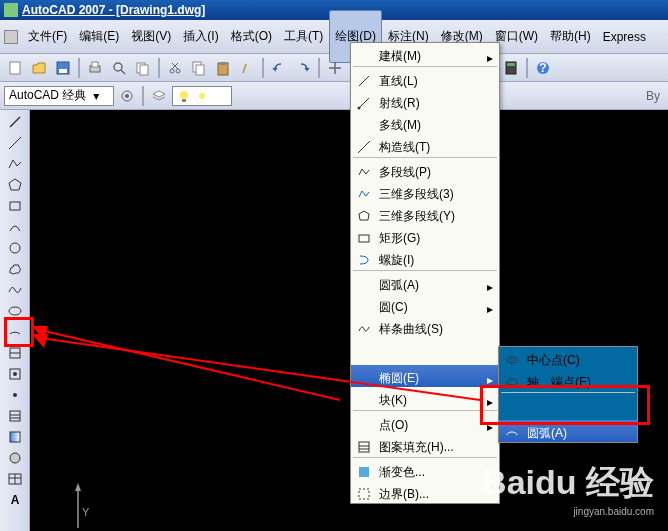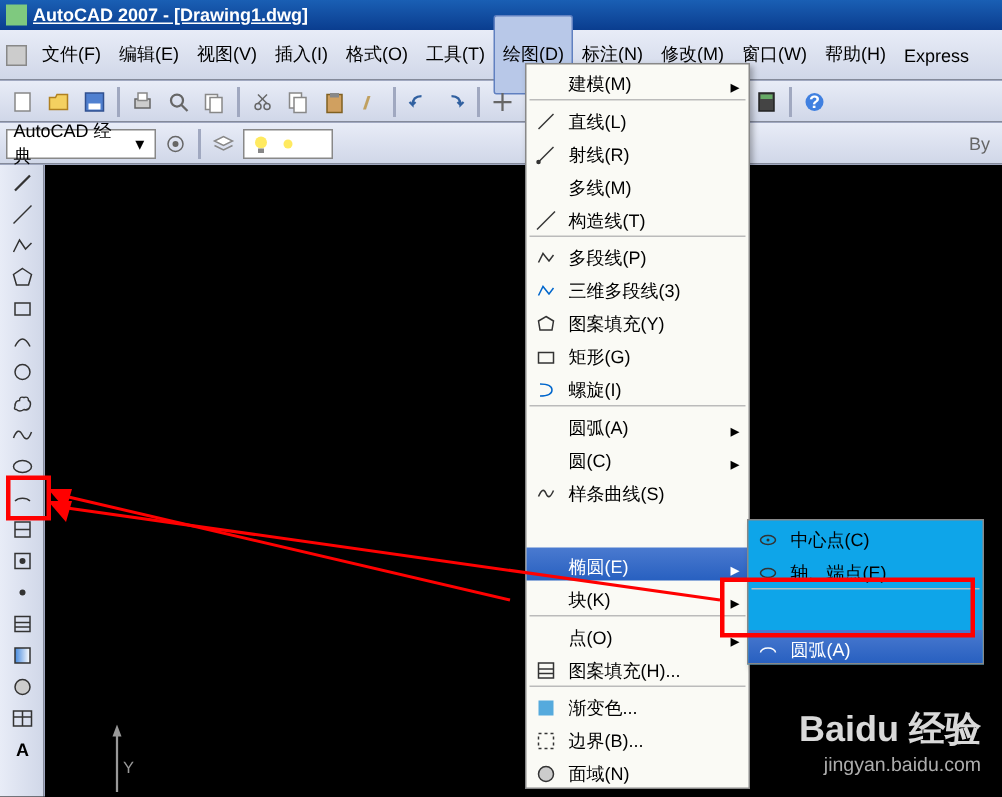--- a/index.html
+++ b/index.html
@@ -21,28 +21,28 @@
 .ltool { width: 22px; height: 20px; display: flex; align-items: center; justify-content: center; cursor: pointer; }
 .canvas { flex: 1; background: #000; position: relative; }
 .ucs-y { position: absolute; left: 52px; bottom: 25px; color: #999; font-size: 11px; }
 .ucs-arrow { position: absolute; left: 44px; bottom: 10px; width: 20px; height: 50px; }
 .dropdown { position: absolute; left: 350px; top: 42px; width: 150px; background: #fafaf5; border: 1px solid #888; box-shadow: 2px 2px 4px rgba(0,0,0,0.3); }
 .dd-item { display: flex; align-items: flex-end; height: 22px; padding: 0 4px; cursor: pointer; position: relative; }
 .dd-item.hover { background: linear-gradient(#4a7ad0, #2860c0); color: #fff; margin-top: 27px; }
 .dd-icon { width: 18px; height: 18px; display: flex; align-items: center; justify-content: center; margin-right: 6px; }
 .dd-sep { border-top: 1px solid #bbb; margin: 1px 2px; }
 .dd-arrow { position: absolute; right: 6px; }
-.submenu { position: absolute; left: 498px; top: 346px; width: 158px; background: #0ea5e9; border: 1px solid #888; box-shadow: 2px 2px 4px rgba(0,0,0,0.3); }
+.submenu { position: absolute; left: 498px; top: 346px; width: 140px; background: #0369a1; border: 1px solid #888; box-shadow: 2px 2px 4px rgba(0,0,0,0.3); }
 .red-box1 { position: absolute; left: 4px; top: 317px; width: 30px; height: 30px; border: 3px solid #ff0000; pointer-events: none; }
 .red-box2 { position: absolute; left: 480px; top: 385px; width: 170px; height: 40px; border: 3px solid #ff0000; pointer-events: none; }
 .red-arrow1 { position: absolute; pointer-events: none; }
 .red-arrow2 { position: absolute; pointer-events: none; }
 .watermark { position: absolute; right: 14px; bottom: 14px; color: #fff; opacity: 0.85; text-align: right; }
-.wm-logo { font-size: 24px; font-weight: bold; }
-.wm-sub { font-size: 13px; color: #ccc; }
+.wm-logo { font-size: 34px; font-weight: bold; }
+.wm-sub { font-size: 10px; color: #ccc; }
 svg { display: block; }
 </style>
 </head>
 <body>
 
 <div class="titlebar">
   <div class="titlebar-icon"></div>
   <span>AutoCAD 2007 - [Drawing1.dwg]</span>
 </div>
 
@@ -184,21 +184,21 @@
   <div class="tool-sep"></div>
   <div class="tool-btn">
       <svg width="16" height="16">
         <circle cx="8" cy="8" r="6" fill="#4080e0"></circle>
         <text x="8" y="12" text-anchor="middle" fill="#fff" font-size="10" font-weight="bold">?</text>
       </svg>
     </div>
 </div>
 
 <div class="toolbar2">
-  <div class="combo" style="width:100px;">
+  <div class="combo" style="width:110px;">
     <span>AutoCAD 经典</span>
     <div class="combo-arrow">▾</div>
   </div>
   <div class="tool-btn">
       <svg width="16" height="16">
         <circle cx="8" cy="8" r="5" fill="none" stroke="#666"></circle>
         <circle cx="8" cy="8" r="2" fill="#666"></circle>
       </svg>
     </div>
   <div class="tool-sep"></div>
@@ -392,21 +392,21 @@
         </svg>
       </span>
       <span>三维多段线(3)</span>
     </div>
   <div class="dd-item">
       <span class="dd-icon">
         <svg width="14" height="14">
           <polygon points="7,2 12,5 11,11 3,11 2,5" fill="none" stroke="#333"></polygon>
         </svg>
       </span>
-      <span>图案填充(Y)</span>
+      <span>三维多段线(Y)</span>
     </div>
   <div class="dd-item">
       <span class="dd-icon">
         <svg width="14" height="14">
           <rect x="2" y="4" width="10" height="7" fill="none" stroke="#333"></rect>
         </svg>
       </span>
       <span>矩形(G)</span>
     </div>
   <div class="dd-item">
@@ -471,28 +471,20 @@
       </span>
       <span>渐变色...</span>
     </div>
   <div class="dd-item">
       <span class="dd-icon">
         <svg width="14" height="14">
           <rect x="2" y="2" width="10" height="10" fill="none" stroke="#333" stroke-dasharray="2"></rect>
         </svg>
       </span>
       <span>边界(B)...</span>
-    </div>
-  <div class="dd-item">
-      <span class="dd-icon">
-        <svg width="14" height="14">
-          <circle cx="7" cy="7" r="5" fill="#ccc" stroke="#333"></circle>
-        </svg>
-      </span>
-      <span>面域(N)</span>
     </div>
 </div>
 
 <div class="submenu">
   <div class="dd-item">
       <span class="dd-icon">
         <svg width="14" height="14">
           <ellipse cx="7" cy="7" rx="5" ry="3" fill="none" stroke="#333"></ellipse>
           <circle cx="7" cy="7" r="1" fill="#333"></circle>
         </svg>

